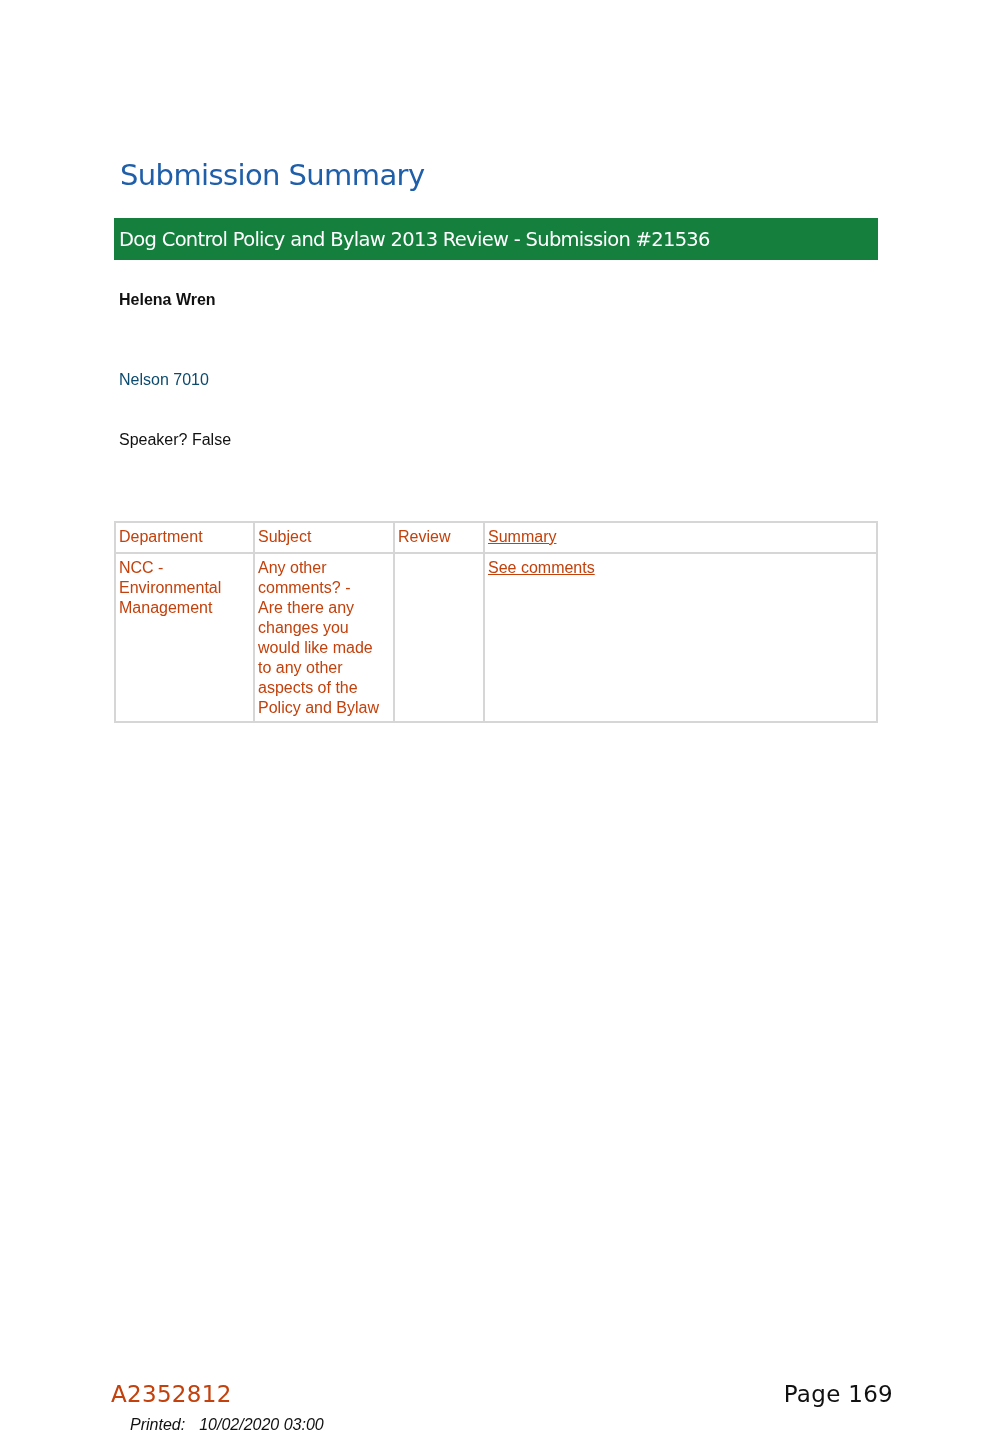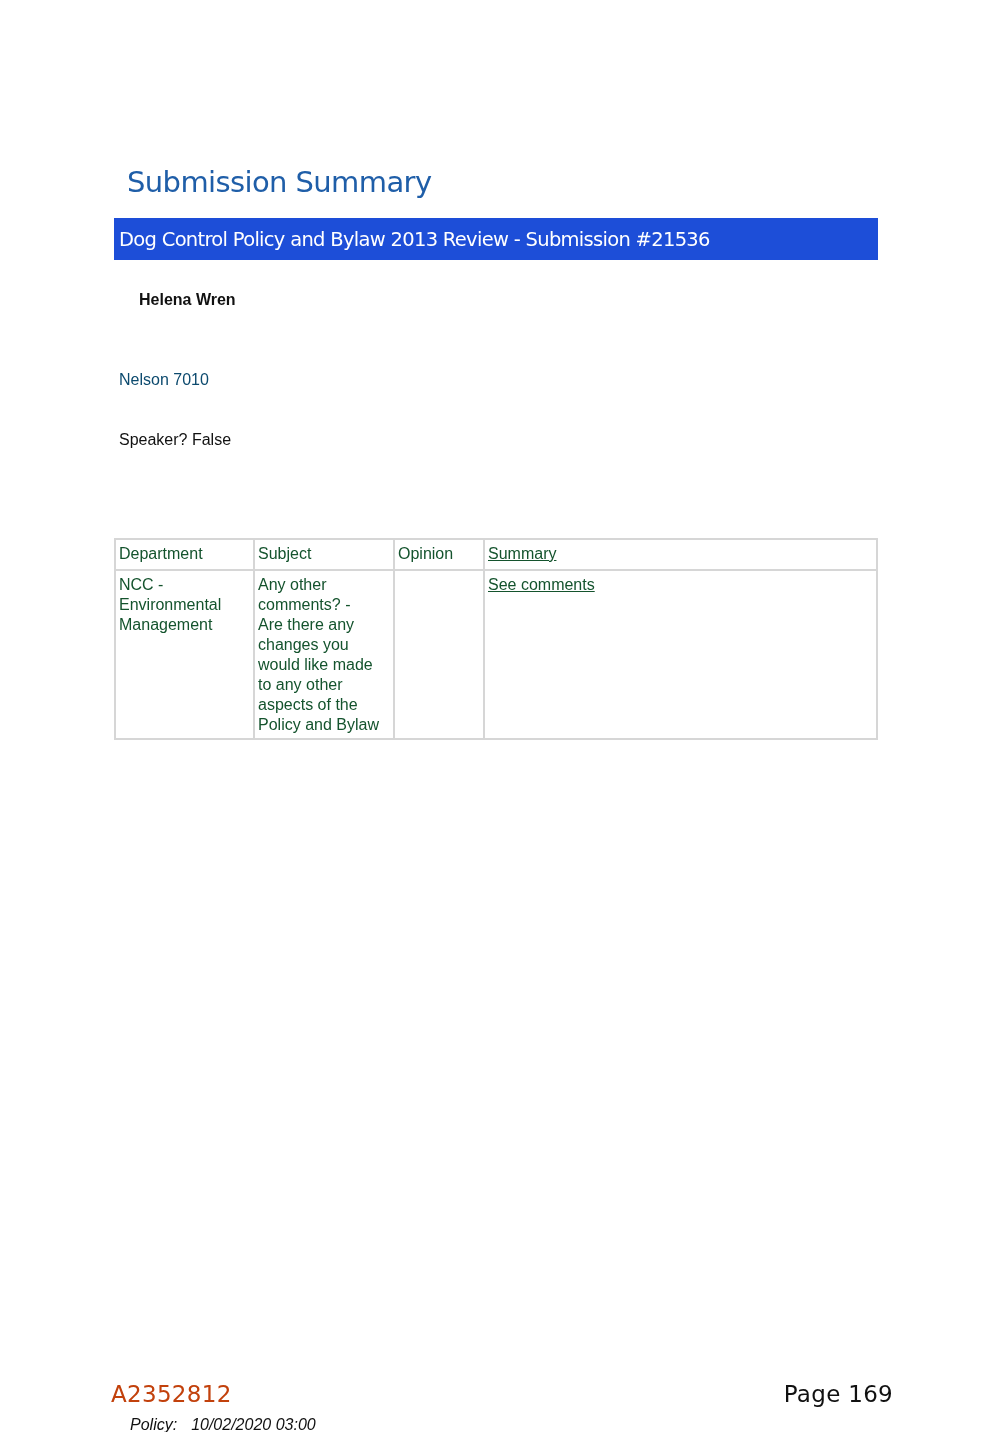--- a/index.html
+++ b/index.html
@@ -17,50 +17,49 @@
     }
     .page-title {
       position: absolute;
       left: 119px;
       top: 152px;
       font-family: "DejaVu Sans", sans-serif;
       font-size: 29px;
       font-weight: normal;
       color: #1f5ea8;
       letter-spacing: -0.6px;
-      margin: 8px;
+      margin: 1px;
       line-height: 44px;
     }
     .banner {
       position: absolute;
       left: 114px;
       top: 218px;
       width: 764px;
       height: 42px;
-      background: #1d4ed8;
+      background: #15803d;
       box-sizing: border-box;
       padding-left: 5px;
       display: flex;
       align-items: center;
     }
     .banner-text {
       font-family: "DejaVu Sans", sans-serif;
       color: #ffffff;
       font-size: 19.5px;
       letter-spacing: -0.7px;
       white-space: nowrap;
     }
     .submitter-name {
       position: absolute;
       left: 119px;
       top: 291px;
       font-size: 16px;
       font-weight: bold;
       color: #111111;
-      margin-left: 20px;
     }
     .address-line {
       position: absolute;
       left: 119px;
       top: 371px;
       font-size: 16px;
       color: #0c4a6e;
     }
     .speaker-line {
       position: absolute;
@@ -70,22 +69,21 @@
       color: #111111;
     }
     .submission-table {
       position: absolute;
       left: 114px;
       top: 521px;
       width: 764px;
       border-collapse: collapse;
       border: 2px solid #d6d6d6;
       font-size: 16px;
-      color: #14532d;
-      margin-top: 17px;
+      color: #c2410c;
     }
     .submission-table th,
     .submission-table td {
       border: 2px solid #d6d6d6;
       text-align: left;
       vertical-align: top;
       font-weight: normal;
       padding: 4px 3px 3px 3px;
       line-height: 20px;
     }
@@ -141,21 +139,21 @@
 
 <div class="submitter-name">Helena Wren</div>
 <div class="address-line">Nelson 7010</div>
 <div class="speaker-line">Speaker? False</div>
 
 <table class="submission-table">
   <thead>
     <tr>
       <th class="col-dept">Department</th>
       <th class="col-subject">Subject</th>
-      <th class="col-opinion">Opinion</th>
+      <th class="col-opinion">Review</th>
       <th class="col-summary">Summary</th>
     </tr>
   </thead>
   <tbody>
     <tr>
       <td class="col-dept"><span class="cell-text">NCC -
 Environmental
 Management</span></td>
       <td class="col-subject"><span class="cell-text">Any other
 comments? -
@@ -167,14 +165,14 @@
 Policy and Bylaw</span></td>
       <td class="col-opinion"><span class="cell-text"></span></td>
       <td class="col-summary"><span class="cell-text">See comments</span></td>
     </tr>
   </tbody>
 </table>
 
 <div class="footer-doc-id">A2352812</div>
 <div class="footer-page">Page 169</div>
 <div class="footer-printed">
-  <span class="printed-label">Policy:</span><span>10/02/2020 03:00</span>
+  <span class="printed-label">Printed:</span><span>10/02/2020 03:00</span>
 </div>
 
 </body></html>

